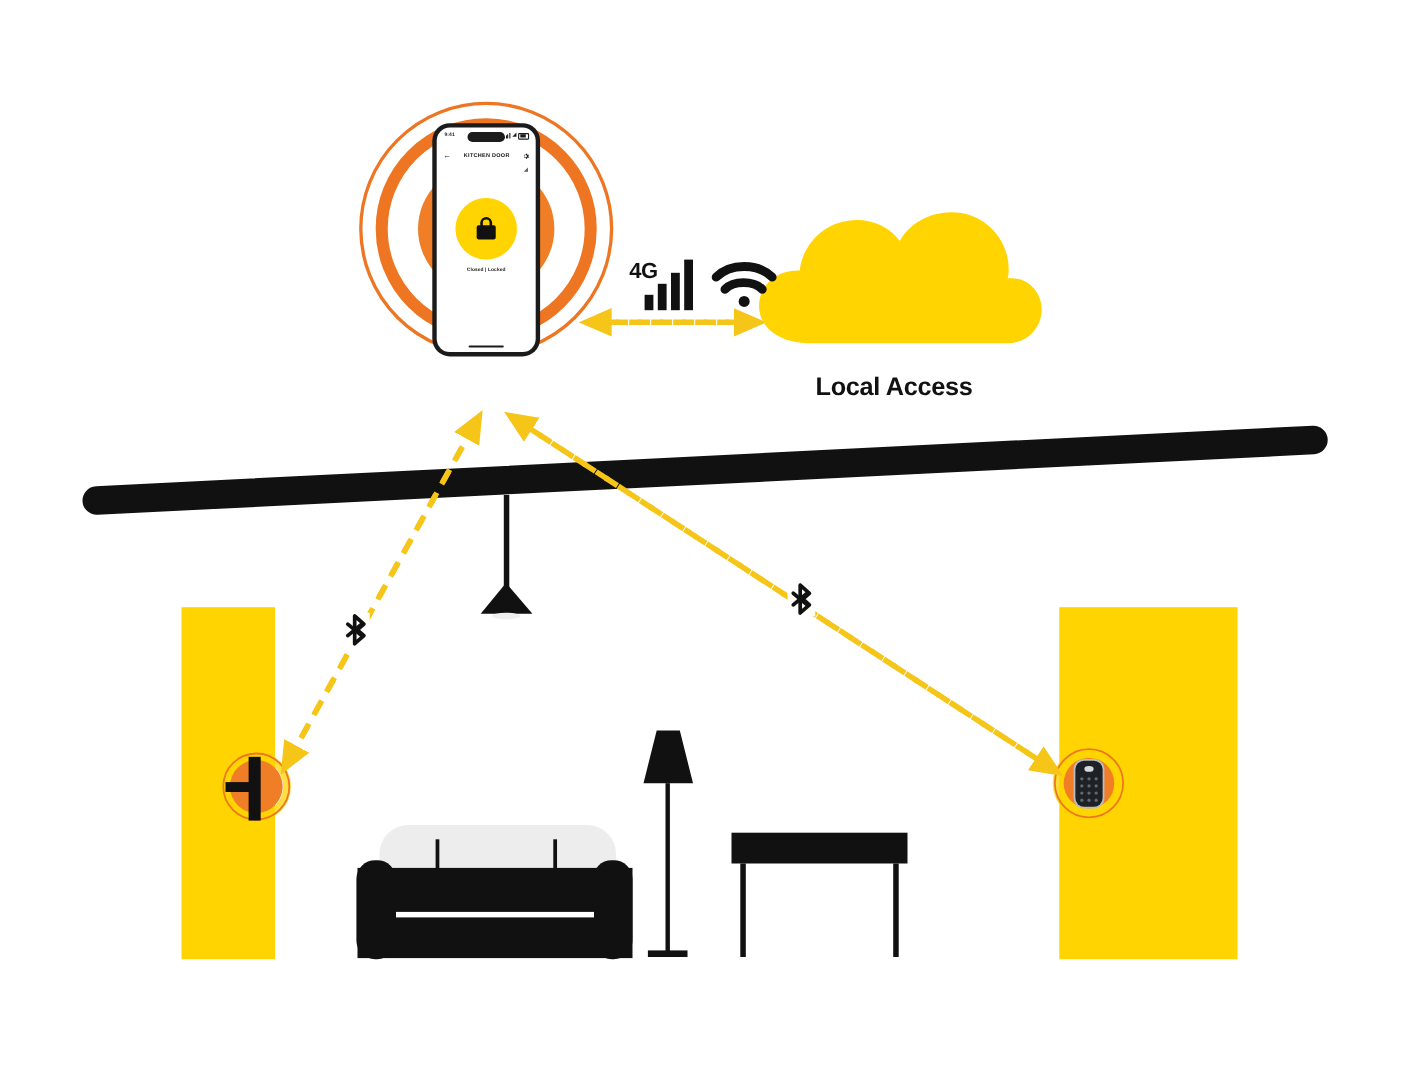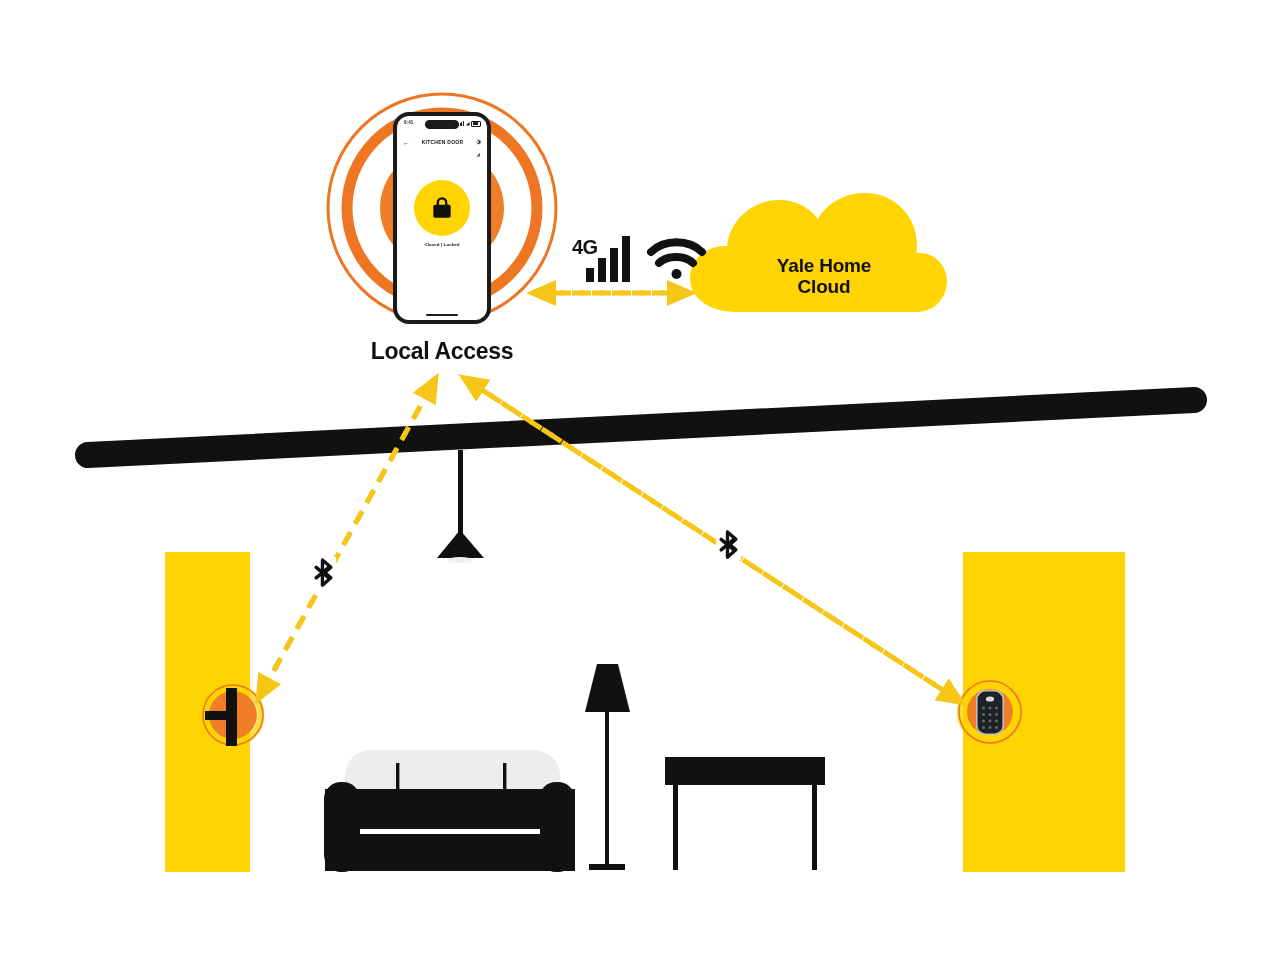--- a/index.html
+++ b/index.html
@@ -154,21 +154,21 @@
     border-radius: 2px;
     background: #1b1b1b;
   }
 
   
   .local-access-label {
     position: absolute;
     left: 0;
     top: 338px;
     width: 884px;
-    text-align: center;
+    text-align: right;
     font-size: 23px;
     font-weight: bold;
     color: #111111;
     letter-spacing: -0.3px;
     z-index: 7;
   }
   .cloud-label {
     position: absolute;
     left: 714px;
     top: 255px;
@@ -332,22 +332,20 @@
 
     <g fill="none" stroke="#111111" stroke-linecap="round">
       <path d="M651 252 C664 239 689 239 702 252" stroke-width="8"></path>
       <path d="M659 263 C667 255 685 255 693 263" stroke-width="8"></path>
       <circle cx="676.5" cy="274" r="5" fill="#111111" stroke="none"></circle>
     </g>
   </svg>
 
   <div class="fourg-label">4G</div>
   <div class="local-access-label">Local Access</div>
-  <div class="cloud-label">Yale Home
-Cloud</div>
 
   <div class="phone">
     <div class="phone-screen">
 
       <div class="notch"></div>
       <div class="status-time">9:41</div>
 
       <div class="status-icons">
         <span class="sig-bars">
             <i></i>

